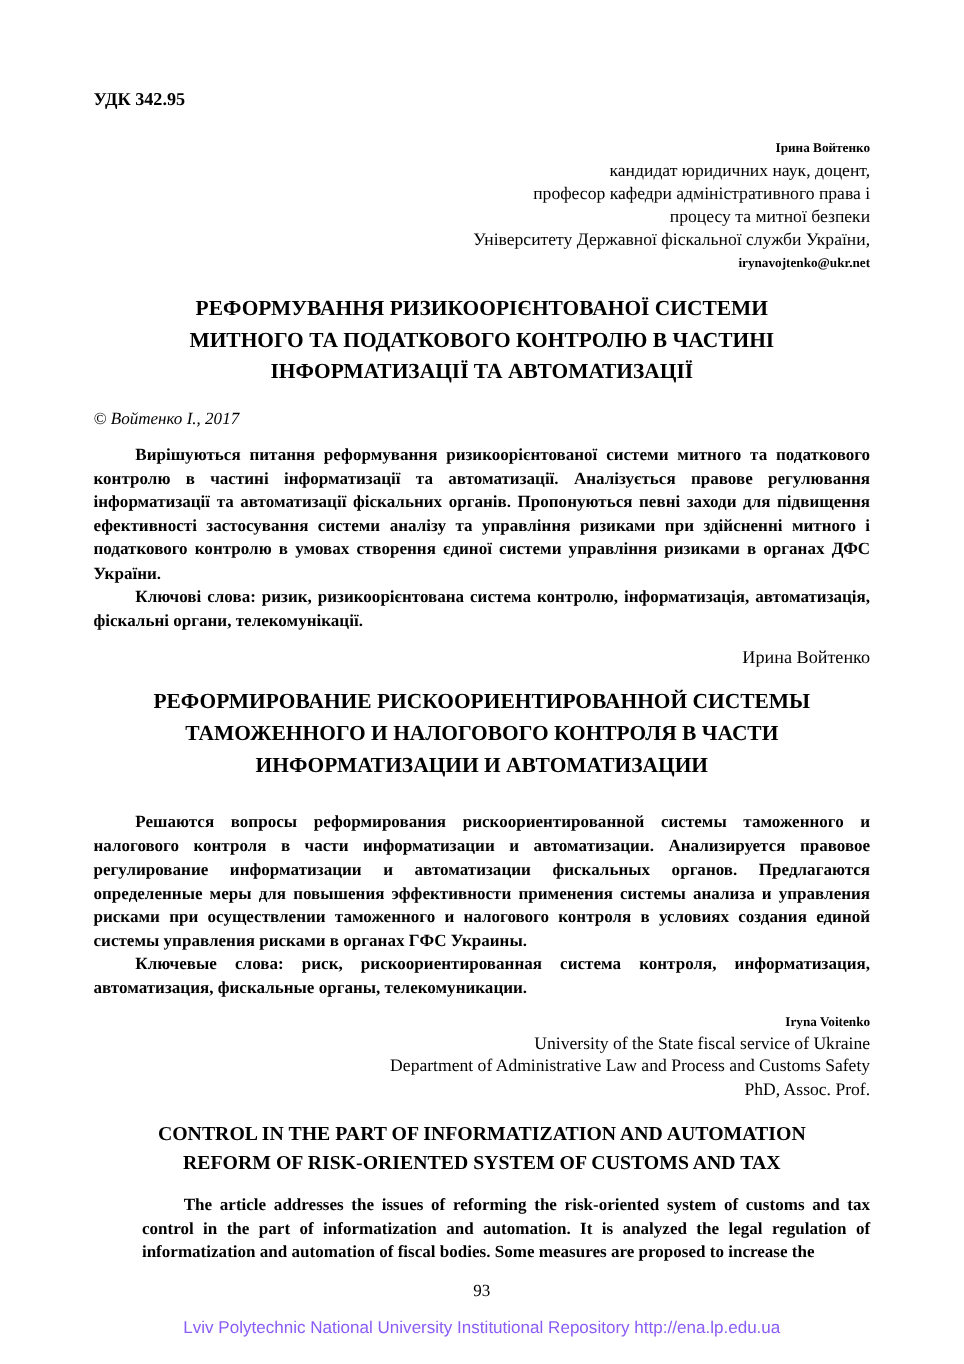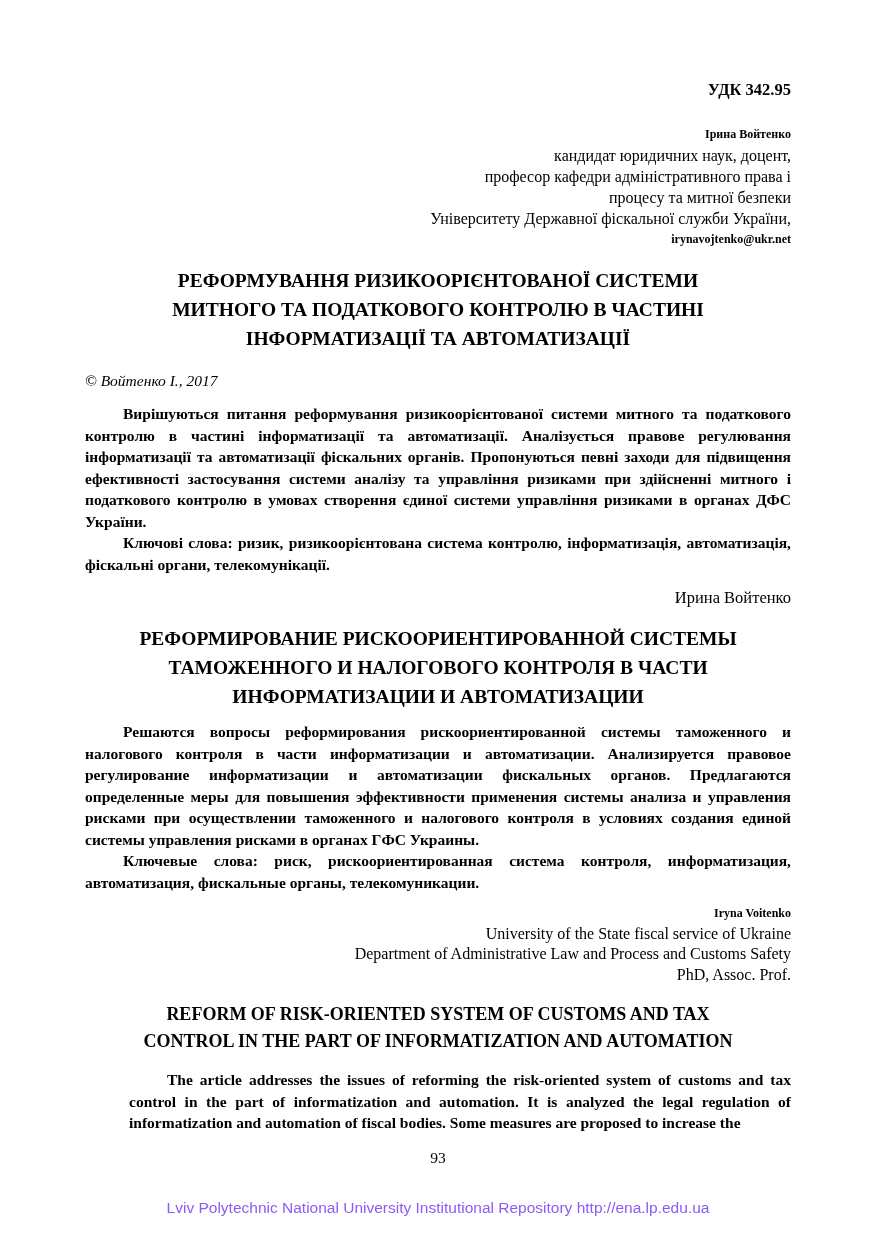--- a/index.html
+++ b/index.html
@@ -15,21 +15,21 @@
     background: #ffffff;
     box-sizing: border-box;
     padding: 80px 85px 0 85px;
     overflow: hidden;
     font-family: "Liberation Serif", "DejaVu Serif", serif;
     color: #000000;
   }
   .udk {
     font-size: 16.5px;
     font-weight: bold;
-    text-align: right;
+    text-align: left;
     line-height: 20px;
   }
   .author-block {
     text-align: right;
     font-size: 16px;
     line-height: 21px;
   }
   .author-block.ua { margin-top: 24px; }
   .author-block.en { margin-top: 10px; line-height: 20.5px; }
   .author-name {
@@ -54,21 +54,21 @@
     text-align: left;
   }
   .abstract {
     margin: 0;
     font-weight: bold;
     font-size: 15.5px;
     line-height: 21.5px;
     text-align: justify;
   }
   .abstract-block.ua { margin-top: 12px; }
-  .abstract-block.ru { margin-top: 10px; }
+  .abstract-block.ru { margin-top: 26px; }
   .abstract-block.en { margin-top: 14px; margin-left: 44px; }
   .abstract p { margin: 0; }
   .indent { text-indent: 38px; }
   .byline-ru {
     margin-top: 12px;
     text-align: right;
     font-weight: normal;
     font-size: 16.5px;
     line-height: 21px;
   }
@@ -133,22 +133,22 @@
   </div>
 
   <div class="author-block en" lang="en">
     <div class="author-name">Iryna Voitenko</div>
     <div>University of the State fiscal service of Ukraine</div>
     <div>Department of Administrative Law and Process and Customs Safety</div>
     <div>PhD, Assoc. Prof.</div>
   </div>
 
   <h1 class="title en" lang="en">
+    <div>CONTROL IN THE PART OF INFORMATIZATION AND AUTOMATION</div>
     <div>REFORM OF RISK-ORIENTED SYSTEM OF CUSTOMS AND TAX</div>
-    <div>CONTROL IN THE PART OF INFORMATIZATION AND AUTOMATION</div>
   </h1>
 
   <div class="abstract abstract-block en" lang="en">
     <p class="indent">The article addresses the issues of reforming the risk-oriented system of customs and tax control in the part of informatization and automation. It is analyzed the legal regulation of informatization and automation of fiscal bodies. Some measures are proposed to increase the</p>
   </div>
 
   <div class="page-number">93</div>
 
   <div class="repo-footer">Lviv Polytechnic National University Institutional Repository http://ena.lp.edu.ua</div>
 

